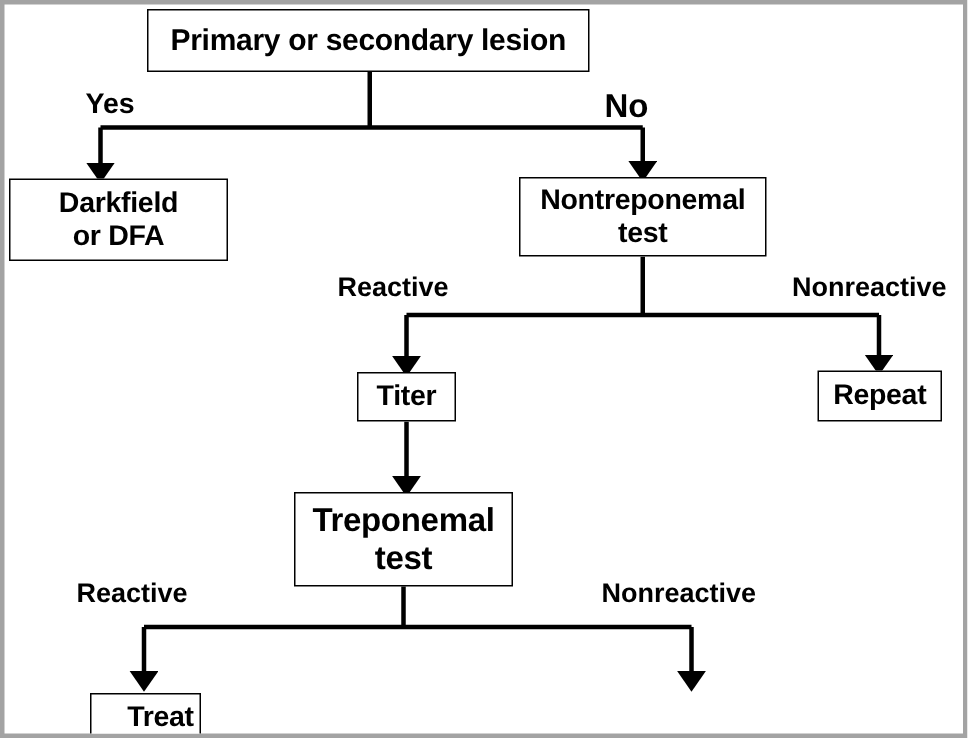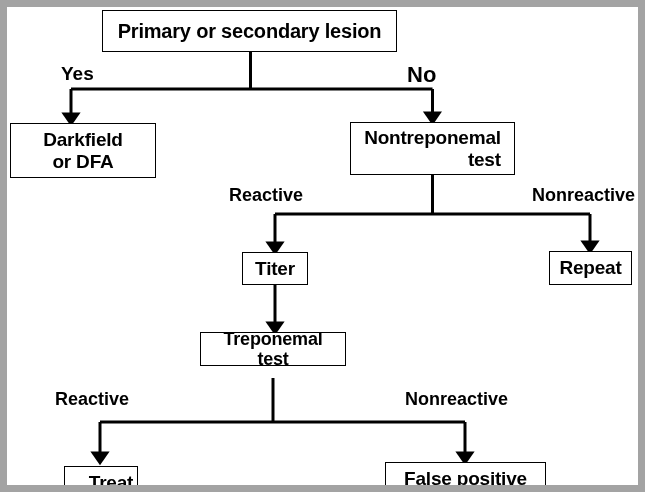--- a/index.html
+++ b/index.html
@@ -5,21 +5,21 @@
   html, body {
     margin: 0;
     padding: 0;
     background: #ffffff;
   }
   #canvas {
     position: relative;
     width: 645px;
     height: 492px;
     background: #ffffff;
-    border: 7px solid #a3a3a3;
+    border: 3px solid #a3a3a3;
     box-sizing: border-box;
     overflow: hidden;
     font-family: "Liberation Sans", sans-serif;
   }
   #wires {
     position: absolute;
     left: 0;
     top: 0;
     width: 645px;
     height: 492px;
@@ -90,31 +90,30 @@
       <path d="M 93 415 L 93 451" marker-end="url(#arrowhead)"></path>
 
       <path d="M 458 415 L 458 451" marker-end="url(#arrowhead)"></path>
     </g>
   </svg>
 
   <div class="node" style="left: 95px; top: 3px; width: 295px; height: 42px; font-size: 20px; border-color: rgb(0, 0, 0); color: rgb(0, 0, 0);">Primary or secondary lesion</div>
 
   <div class="node" style="left: 3px; top: 116px; width: 146px; height: 55px; font-size: 19px; border-color: rgb(0, 0, 0); color: rgb(0, 0, 0);">Darkfield<br>or DFA</div>
 
-  <div class="node" style="left: 343px; top: 115px; width: 165px; height: 53px; font-size: 19px; border-color: rgb(0, 0, 0); color: rgb(0, 0, 0); text-align: right;">Nontreponemal<br>test</div>
+  <div class="node" style="left: 343px; top: 115px; width: 165px; height: 53px; font-size: 19px; border-color: rgb(0, 0, 0); color: rgb(0, 0, 0);">Nontreponemal<br>test</div>
 
   <div class="node" style="left: 235px; top: 245px; width: 66px; height: 33px; font-size: 19px; border-color: rgb(0, 0, 0); color: rgb(0, 0, 0);">Titer</div>
 
   <div class="node" style="left: 542px; top: 244px; width: 83px; height: 34px; font-size: 19px; border-color: rgb(0, 0, 0); color: rgb(0, 0, 0);">Repeat</div>
 
-  <div class="node" style="left: 193px; top: 325px; width: 146px; height: 34px; font-size: 18px; border-color: rgb(0, 0, 0); color: rgb(0, 0, 0);">Treponemal<br>test</div>
+  <div class="node" style="left: 193px; top: 325px; width: 146px; height: 63px; font-size: 22px; border-color: rgb(0, 0, 0); color: rgb(0, 0, 0);">Treponemal<br>test</div>
 
   <div class="node" style="left: 57px; top: 459px; width: 74px; height: 34px; font-size: 19px; border-color: rgb(0, 0, 0); color: rgb(0, 0, 0); padding-left: 20px;">Treat</div>
 
-  <div class="node" style="left: 378px; top: 455px; width: 161px; height: 34px; font-size: 19px; border-color: rgb(0, 0, 0); color: rgb(0, 0, 0);">False positive</div>
 
   <div class="edge-label" style="left: 54px; top: 57px; font-size: 19px; color: rgb(0, 0, 0); text-align: right;">Yes</div>
 
   <div class="edge-label" style="left: 400px; top: 57px; font-size: 22px; color: rgb(0, 0, 0);">No</div>
 
   <div class="edge-label" style="left: 222px; top: 179px; font-size: 18px; color: rgb(0, 0, 0);">Reactive</div>
 
   <div class="edge-label" style="left: 525px; top: 179px; font-size: 18px; color: rgb(0, 0, 0);">Nonreactive</div>
 
   <div class="edge-label" style="left: 48px; top: 383px; font-size: 18px; color: rgb(0, 0, 0);">Reactive</div>

